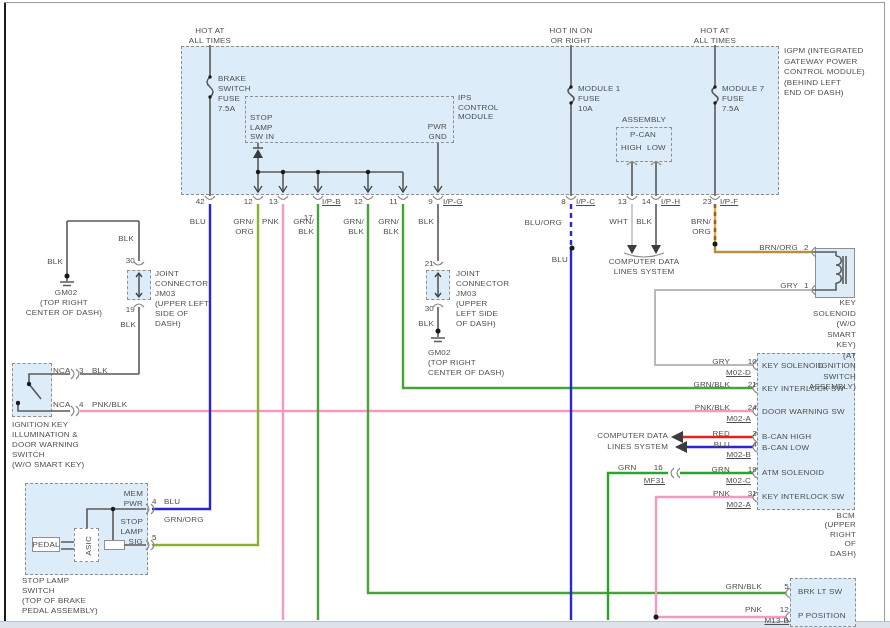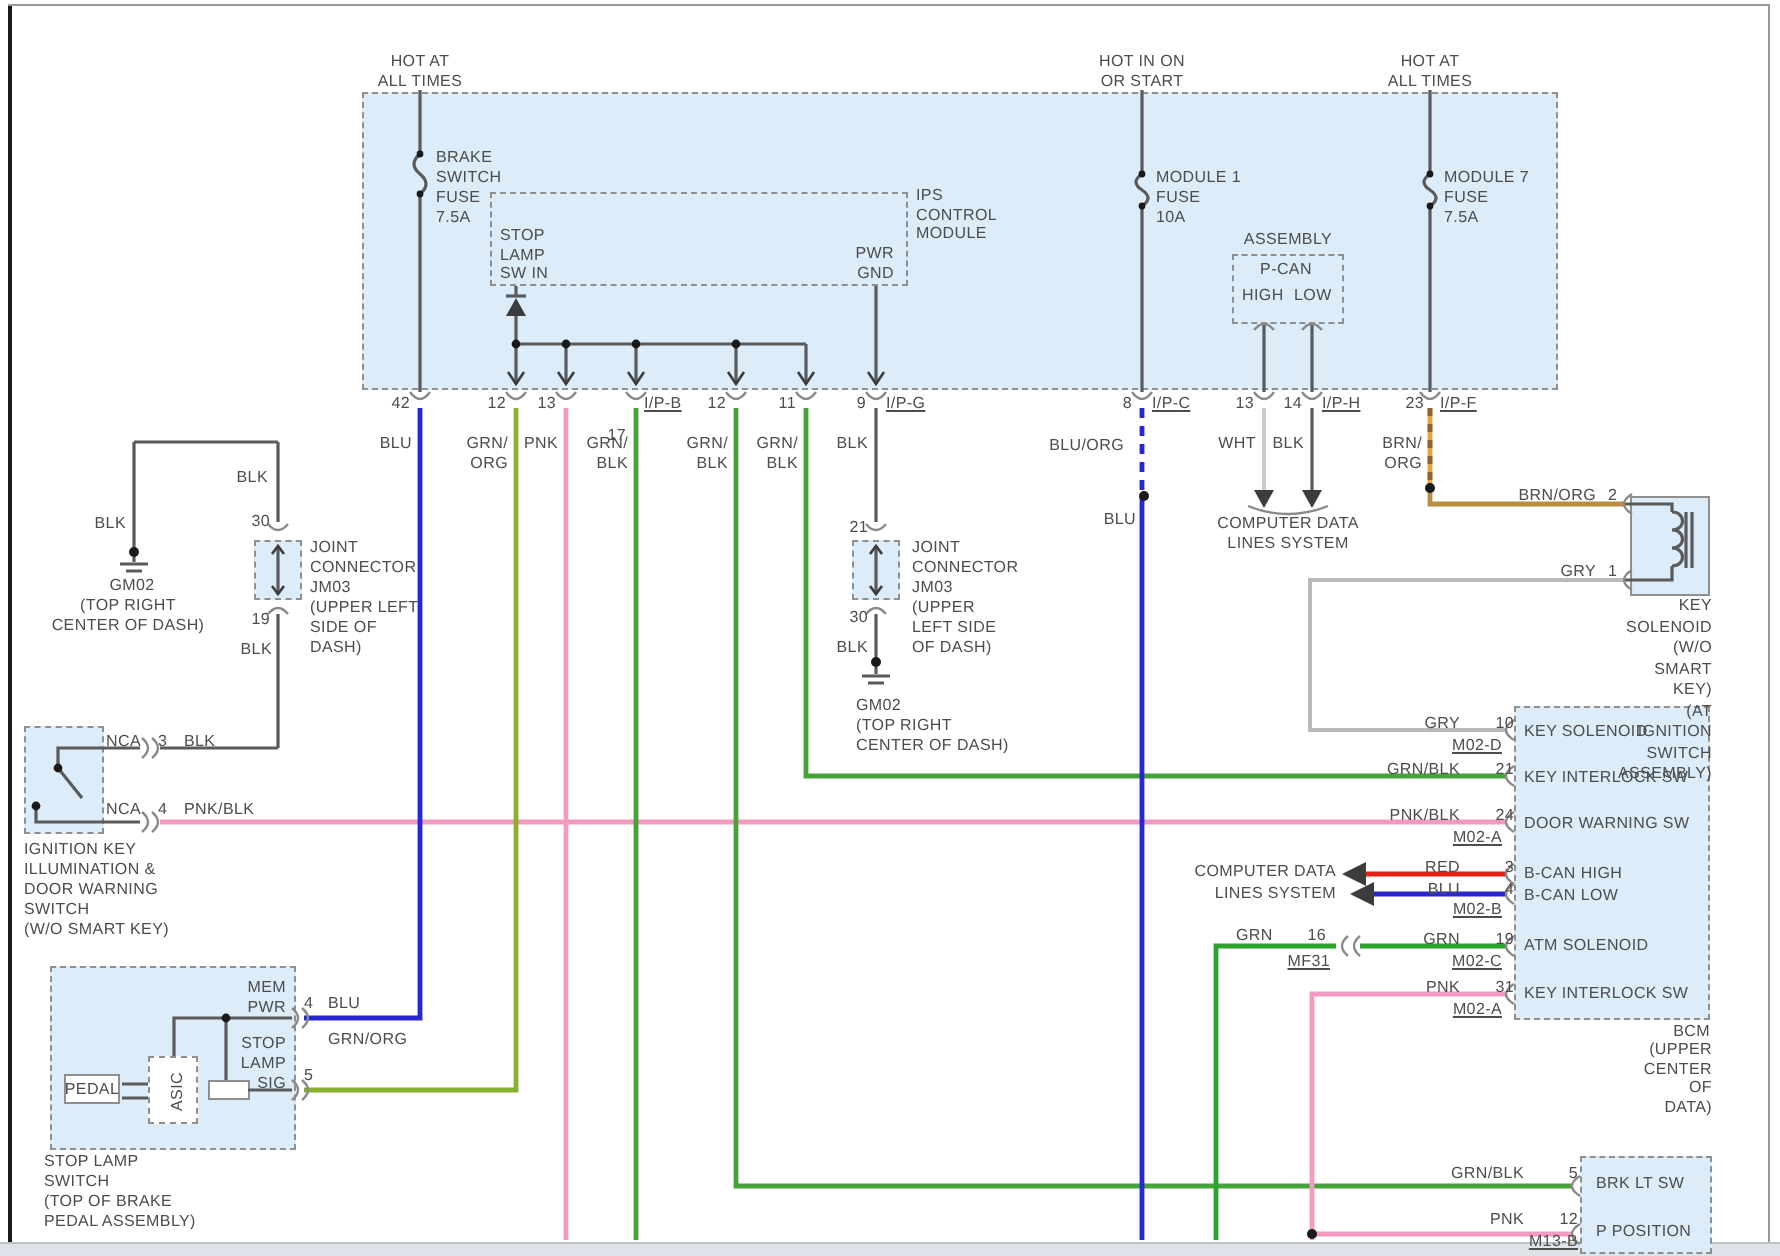--- a/index.html
+++ b/index.html
@@ -140,35 +140,40 @@
       <circle cx="571" cy="87" r="1.7"></circle>
         <circle cx="571" cy="103" r="1.7"></circle>
       <circle cx="715" cy="87" r="1.7"></circle>
         <circle cx="715" cy="103" r="1.7"></circle>
     </g>
   </svg>
 
   <div class="lbl c" style="left:210px;top:26px">HOT AT
 ALL TIMES</div>
   <div class="lbl c" style="left:571px;top:26px">HOT IN ON
-OR START</div>
+OR RIGHT</div>
   <div class="lbl c" style="left:715px;top:26px">HOT AT
 ALL TIMES</div>
 
   <div class="lbl lh10" style="left:218px;top:74px">BRAKE
 SWITCH
 FUSE
 7.5A</div>
   <div class="lbl lh10" style="left:578px;top:84px">MODULE 1
 FUSE
 10A</div>
   <div class="lbl lh10" style="left:722px;top:84px">MODULE 7
 FUSE
 7.5A</div>
 
+  <div class="lbl lh105" style="left:784px;top:46px">IGPM (INTEGRATED
+GATEWAY POWER
+CONTROL MODULE)
+(BEHIND LEFT
+END OF DASH)</div>
   <div class="lbl" style="left:458px;top:93px">IPS
 CONTROL
 MODULE</div>
   <div class="lbl" style="left:250px;top:113px">STOP
 LAMP
 SW IN</div>
   <div class="lbl r" style="left:447px;top:122px">PWR
 GND</div>
 
   <div class="lbl c" style="left:644px;top:115px">ASSEMBLY</div>
@@ -295,21 +300,21 @@
   <div class="lbl" style="left:762px;top:468px">ATM SOLENOID</div>
 
   <div class="lbl r" style="left:730px;top:489px">PNK</div>
   <div class="lbl r" style="left:757px;top:489px">31</div>
   <div class="lbl r u" style="left:751px;top:500px">M02-A</div>
   <div class="lbl" style="left:762px;top:492px">KEY INTERLOCK SW</div>
 
   <div class="lbl r lh11" style="left:668px;top:430px;text-align:right">COMPUTER DATA
 LINES SYSTEM</div>
   <div class="lbl r" style="left:855px;top:511px">BCM</div>
-  <div class="lbl r" style="left:856px;top:520px">(UPPER CENTER OF DATA)</div>
+  <div class="lbl r" style="left:856px;top:520px">(UPPER RIGHT OF DASH)</div>
 
   <div class="lbl r lh10" style="left:143px;top:489px">MEM
 PWR</div>
   <div class="lbl" style="left:152px;top:497px">4</div>
   <div class="lbl" style="left:164px;top:497px">BLU</div>
   <div class="lbl r lh10" style="left:143px;top:517px">STOP
 LAMP
 SIG</div>
   <div class="lbl" style="left:152px;top:533px">5</div>
   <div class="lbl" style="left:164px;top:515px">GRN/ORG</div>

